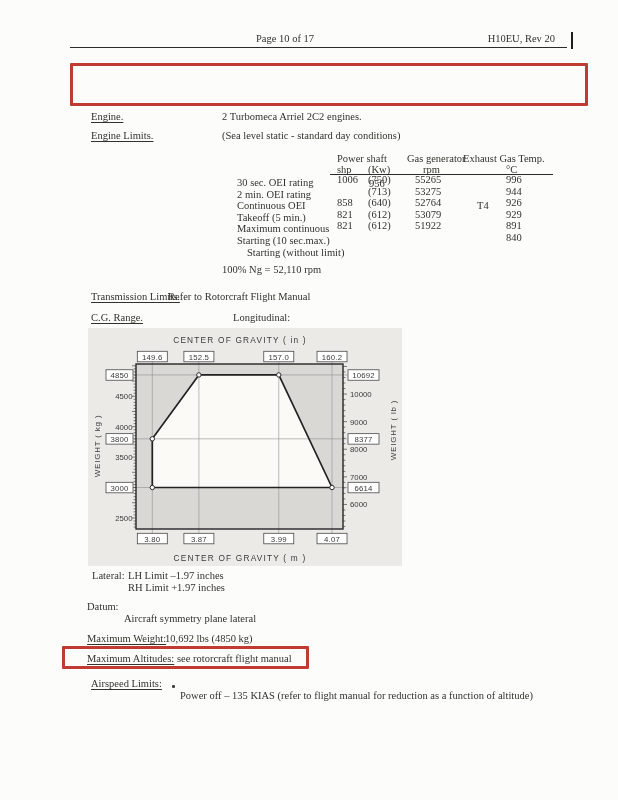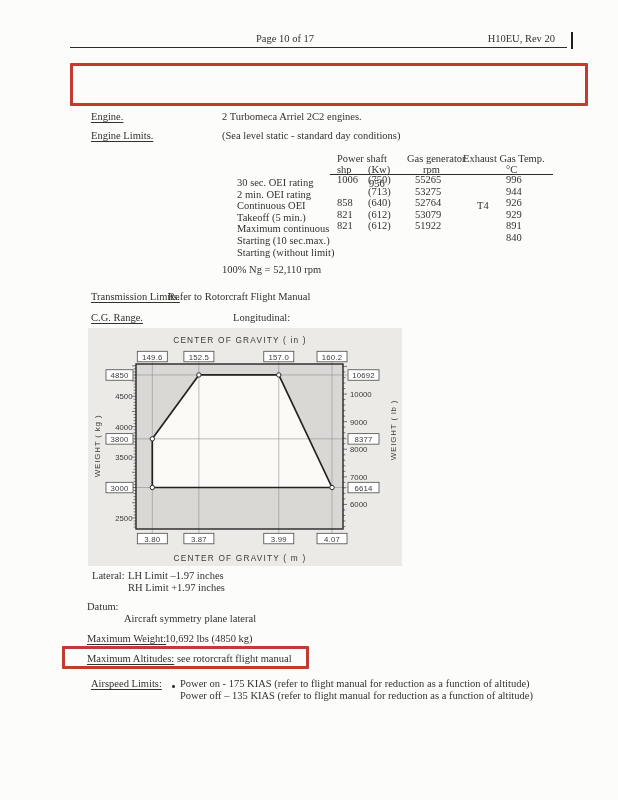--- a/index.html
+++ b/index.html
@@ -68,21 +68,21 @@
       <span style="left: 131px; top: 56.8px;">(612)</span>
       <span style="left: 178px; top: 56.8px;">53079</span>
       <span style="left: 269px; top: 56.8px;">929</span>
       <span style="left: 0px; top: 71.4px;">Maximum continuous</span>
       <span style="left: 100px; top: 68.4px;">821</span>
       <span style="left: 131px; top: 68.4px;">(612)</span>
       <span style="left: 178px; top: 68.4px;">51922</span>
       <span style="left: 269px; top: 68.4px;">891</span>
       <span style="left: 0px; top: 83px;">Starting (10 sec.max.)</span>
       <span style="left: 269px; top: 80px;">840</span>
-      <span style="left: 0px; top: 94.6px;">Starting (without limit)</span>
+      <span style="left: 10px; top: 94.6px;">Starting (without limit)</span>
     </div>
 
   <span class="t" style="left:222px;top:264px;">100% Ng = 52,110 rpm</span>
 
   <span class="t u" style="left:91px;top:291px;">Transmission Limits.</span>
   <span class="t" style="left:168px;top:291px;">Refer to Rotorcraft Flight Manual</span>
 
   <span class="t u" style="left:91px;top:312px;">C.G. Range.</span>
   <span class="t" style="left:233px;top:312px;">Longitudinal:</span>
 
@@ -239,16 +239,15 @@
 
   <span class="t u" style="left:87px;top:633px;">Maximum Weight:</span>
   <span class="t" style="left:165px;top:633px;">10,692 lbs (4850 kg)</span>
 
   <div class="hl" style="left:62px;top:646px;width:241px;height:17px;"></div>
   <span class="t u" style="left:87px;top:653px;">Maximum Altitudes:</span>
   <span class="t" style="left:177px;top:653px;">see rotorcraft flight manual</span>
 
   <span class="t u" style="left:91px;top:678px;">Airspeed Limits:</span>
   <div class="dot" style="left:172px;top:685px;"></div>
-  <span class="t" style="left:180px;top:678px;">Power on - 175 KIAS (refer to flight manual for reduction as a function of altitude)</span>
   <span class="t" style="left:180px;top:690px;">Power off – 135 KIAS (refer to flight manual for reduction as a function of altitude)</span>
 
 </div>
 
 </body></html>

